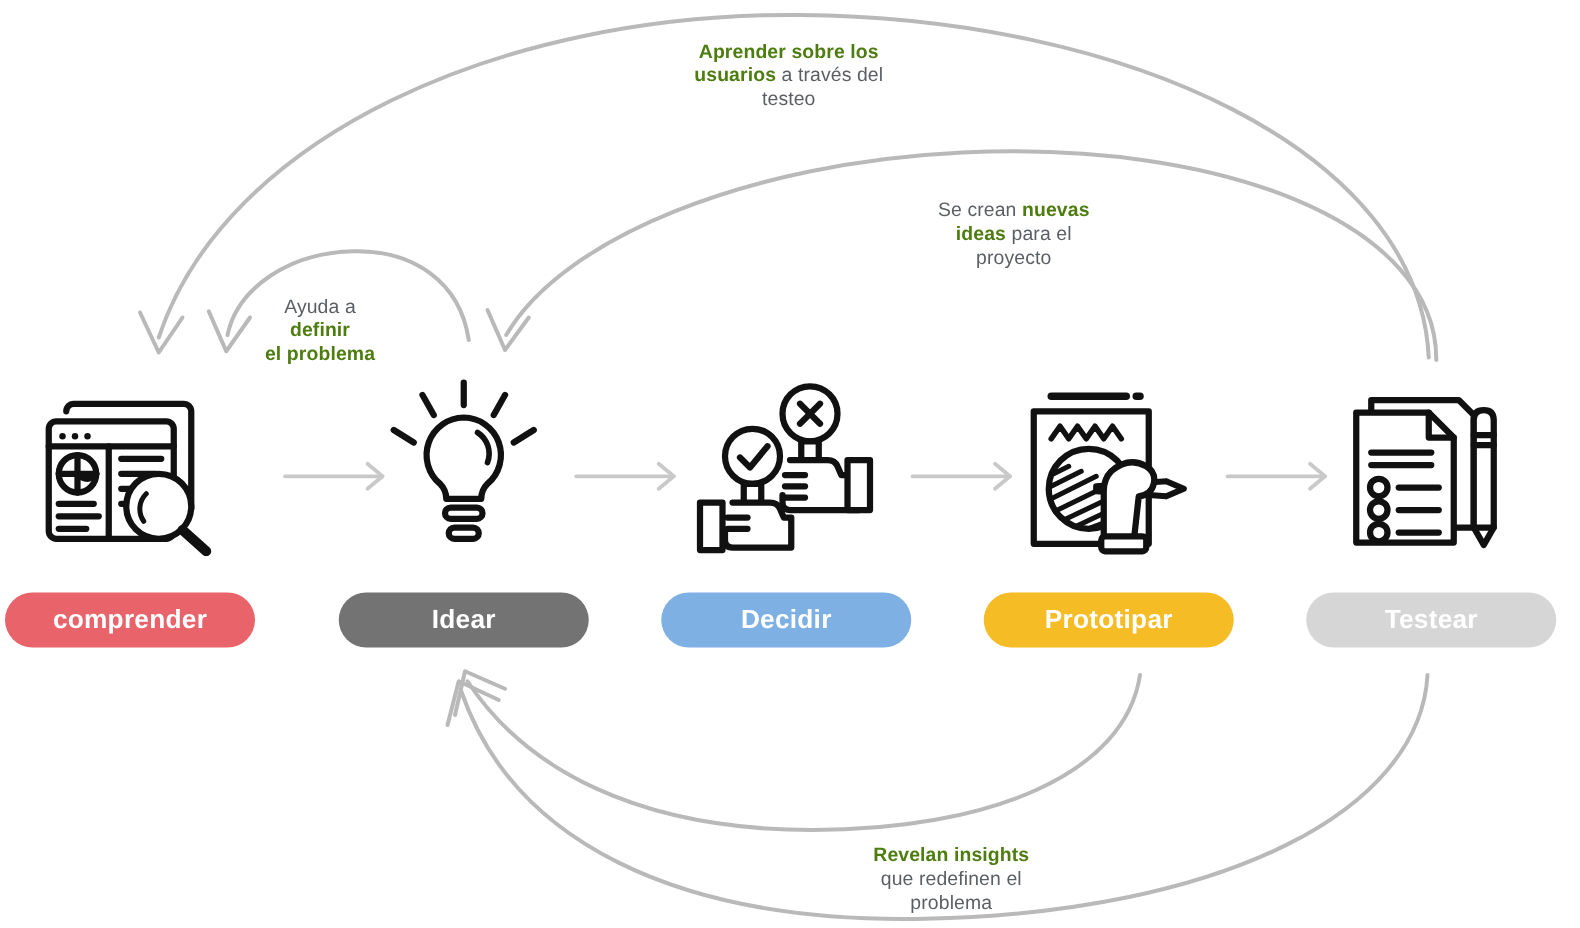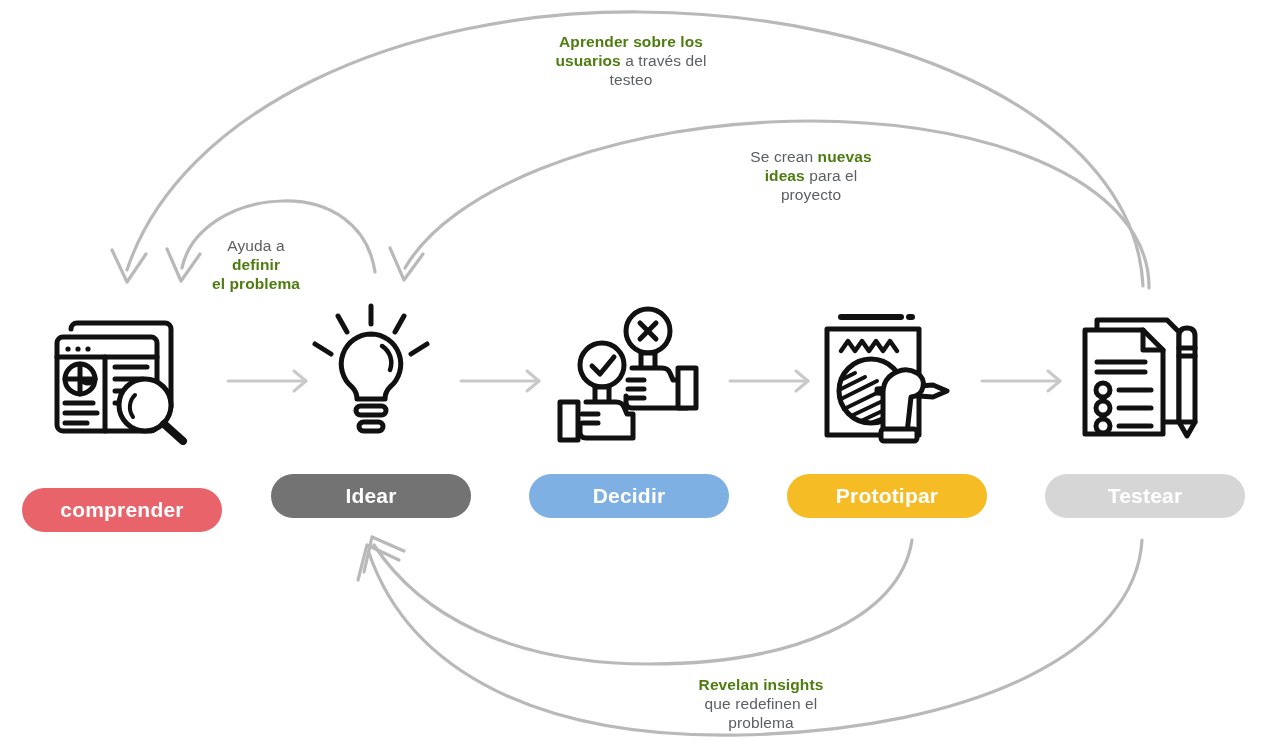--- a/index.html
+++ b/index.html
@@ -35,21 +35,21 @@
     font-size: 15.5px;
     line-height: 19px;
     font-weight: 400;
     letter-spacing: .1px;
   }
   .note b {
     font-weight: 700;
     color: #4d7c0f;
   }
   .note-users   { left: 520px; top: 32px;  width: 222px; }
-  .note-ideas   { left: 716px; top: 147px; width: 190px; }
+  .note-ideas   { left: 716px; top: 159px; width: 190px; }
   .note-define  { left: 180px; top: 236px; width: 152px; }
   .note-protos  { left: 552px; top: 551px; width: 190px; }
   .note-insights{ left: 666px; top: 675px; width: 190px; }
 
   
   .stage {
     position: absolute;
     top: 300px;
     width: 200px;
     display: flex;
@@ -71,21 +71,21 @@
     display: flex;
     align-items: center;
     justify-content: center;
     color: #ffffff;
     font-size: 21px;
     font-weight: 700;
     letter-spacing: .2px;
     box-sizing: border-box;
     user-select: none;
   }
-  .stage-0 { left: 22px; gap: 14px;   }
+  .stage-0 { left: 4px;   }
   .stage-1 { left: 271px;  }
   .stage-2 { left: 529px;  }
   .stage-3 { left: 787px;  }
   .stage-4 { left: 1045px; }
 </style>
 </head>
 <body>
 
 <div id="diagram">
 

